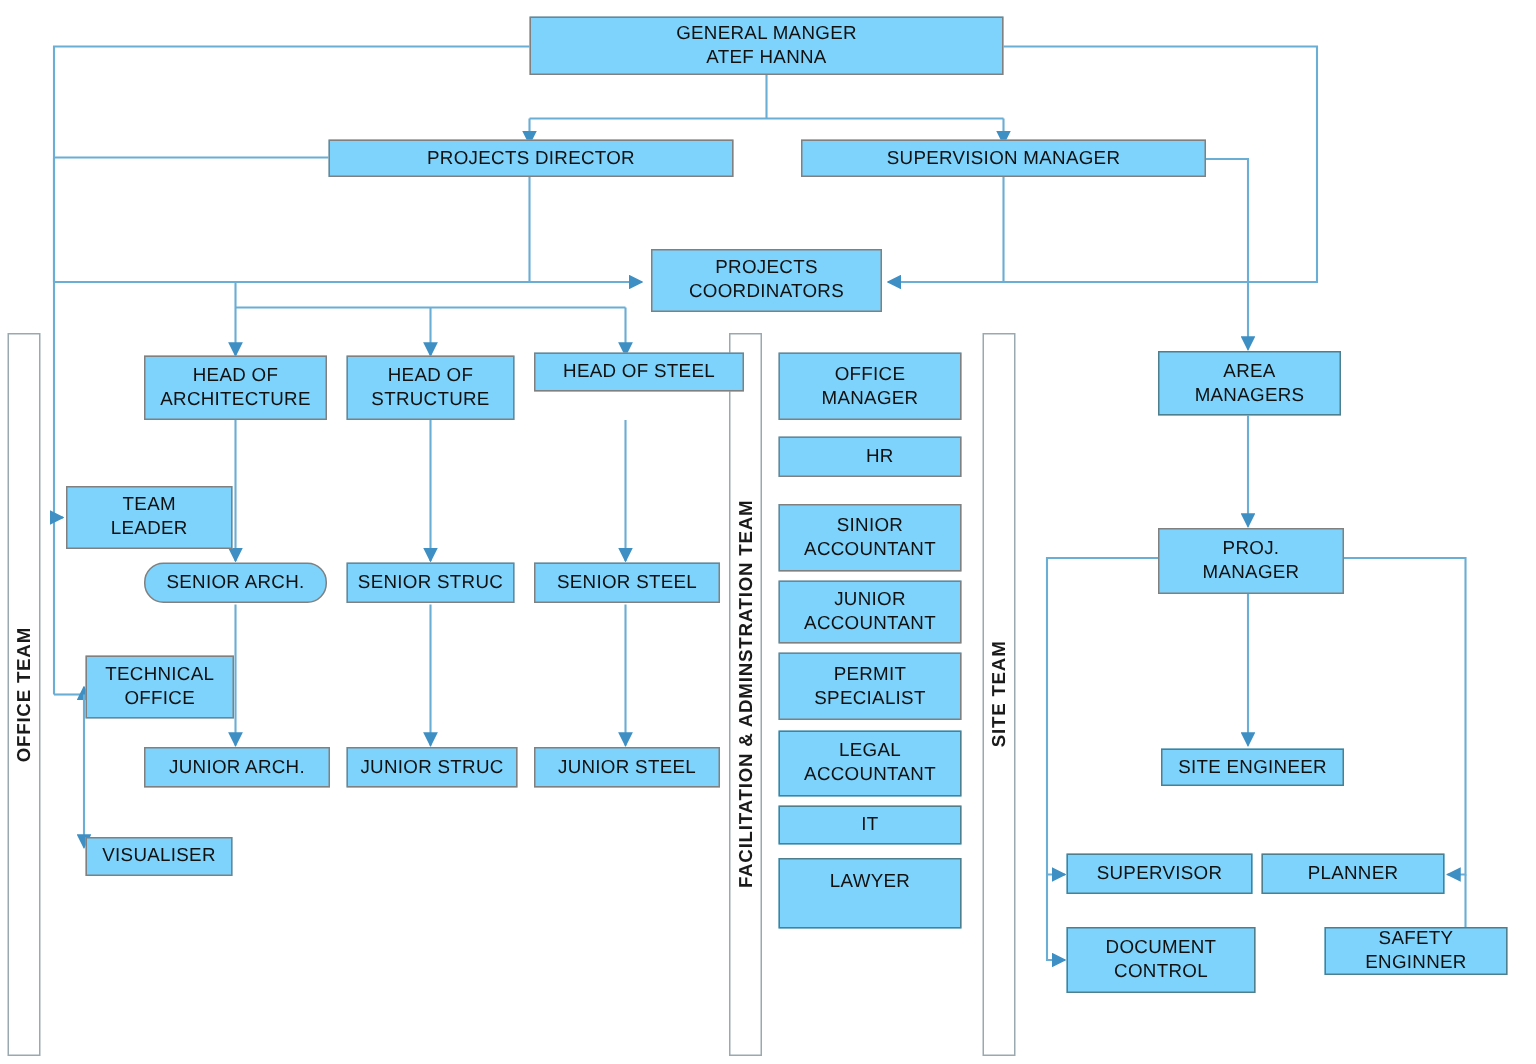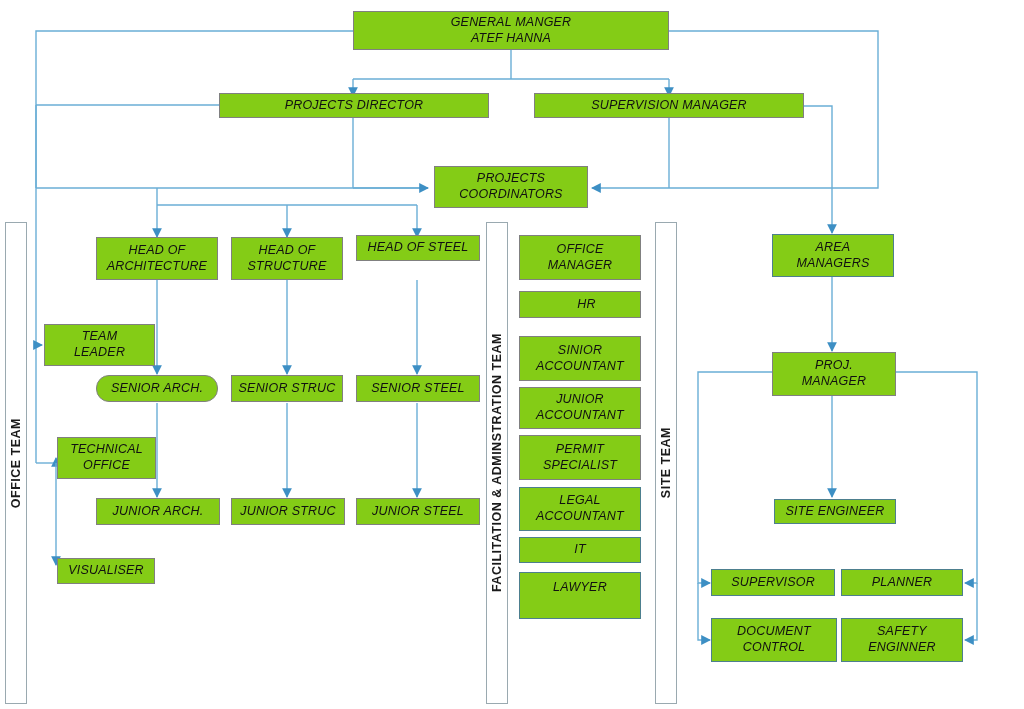--- a/index.html
+++ b/index.html
@@ -22,33 +22,32 @@
     position: absolute;
     left: 0;
     top: 0;
     width: 1024px;
     height: 709px;
     pointer-events: none;
   }
   .node {
     position: absolute;
     box-sizing: border-box;
-    background: #84cc16;
+    background: #7dd3fc;
     border: 1px solid #808080;
     display: flex;
     align-items: center;
     justify-content: center;
     text-align: center;
     font-size: 12.5px;
     line-height: 1.25;
     color: #111111;
     letter-spacing: 0.2px;
     padding: 2px 4px;
     white-space: pre-line;
-    font-style: italic;
   }
   .node.teal {
     border-color: #4d7f8e;
   }
   .node.top-align {
     align-items: flex-start;
     padding-top: 7px;
   }
   .band {
     position: absolute;
@@ -157,21 +156,21 @@
 
   <div class="node" style="left:434px; top:166px; width:154px; height:42px;">PROJECTS
 COORDINATORS</div>
 
   <div class="node" style="left:96px; top:237px; width:122px; height:43px;">HEAD OF
 ARCHITECTURE</div>
 
   <div class="node" style="left:231px; top:237px; width:112px; height:43px;">HEAD OF
 STRUCTURE</div>
 
-  <div class="node" style="left:356px; top:235px; width:124px; height:26px;">HEAD OF STEEL</div>
+  <div class="node" style="left:356px; top:235px; width:140px; height:26px;">HEAD OF STEEL</div>
 
   <div class="node" style="left:44px; top:324px; width:111px; height:42px;">TEAM
 LEADER</div>
 
   <div class="node" style="left:57px; top:437px; width:99px; height:42px;">TECHNICAL
 OFFICE</div>
 
   <div class="node" style="left:57px; top:558px; width:98px; height:26px;">VISUALISER</div>
 
   <div class="node" style="left:96px; top:375px; width:122px; height:27px;border-radius:13px;">SENIOR ARCH.</div>
@@ -215,16 +214,16 @@
 
   <div class="node teal" style="left:774px; top:499px; width:122px; height:25px;">SITE ENGINEER</div>
 
   <div class="node teal" style="left:711px; top:569px; width:124px; height:27px;">SUPERVISOR</div>
 
   <div class="node teal" style="left:841px; top:569px; width:122px; height:27px;">PLANNER</div>
 
   <div class="node teal" style="left:711px; top:618px; width:126px; height:44px;">DOCUMENT
 CONTROL</div>
 
-  <div class="node teal" style="left:841px; top:618px; width:122px; height:44px;">SAFETY
+  <div class="node teal" style="left:883px; top:618px; width:122px; height:32px;">SAFETY
 ENGINNER</div>
 
 </div>
 
 </body></html>

